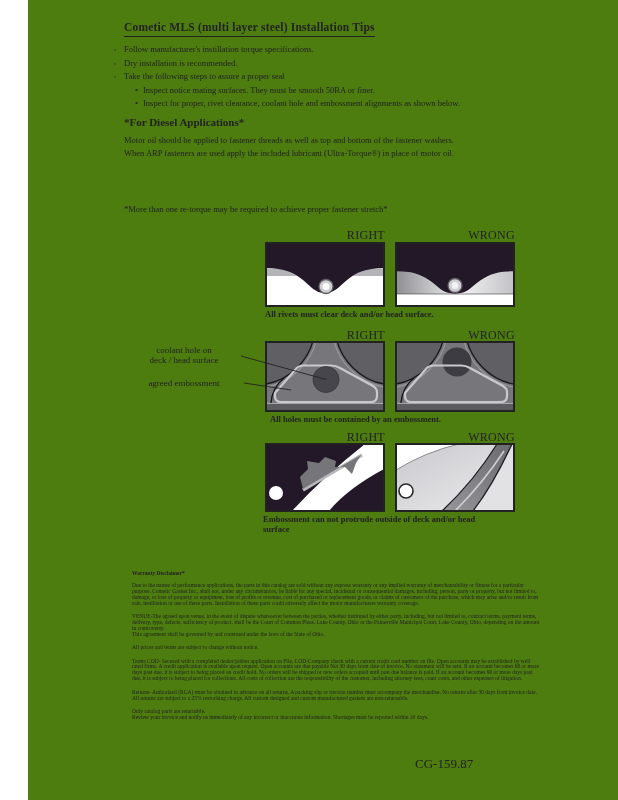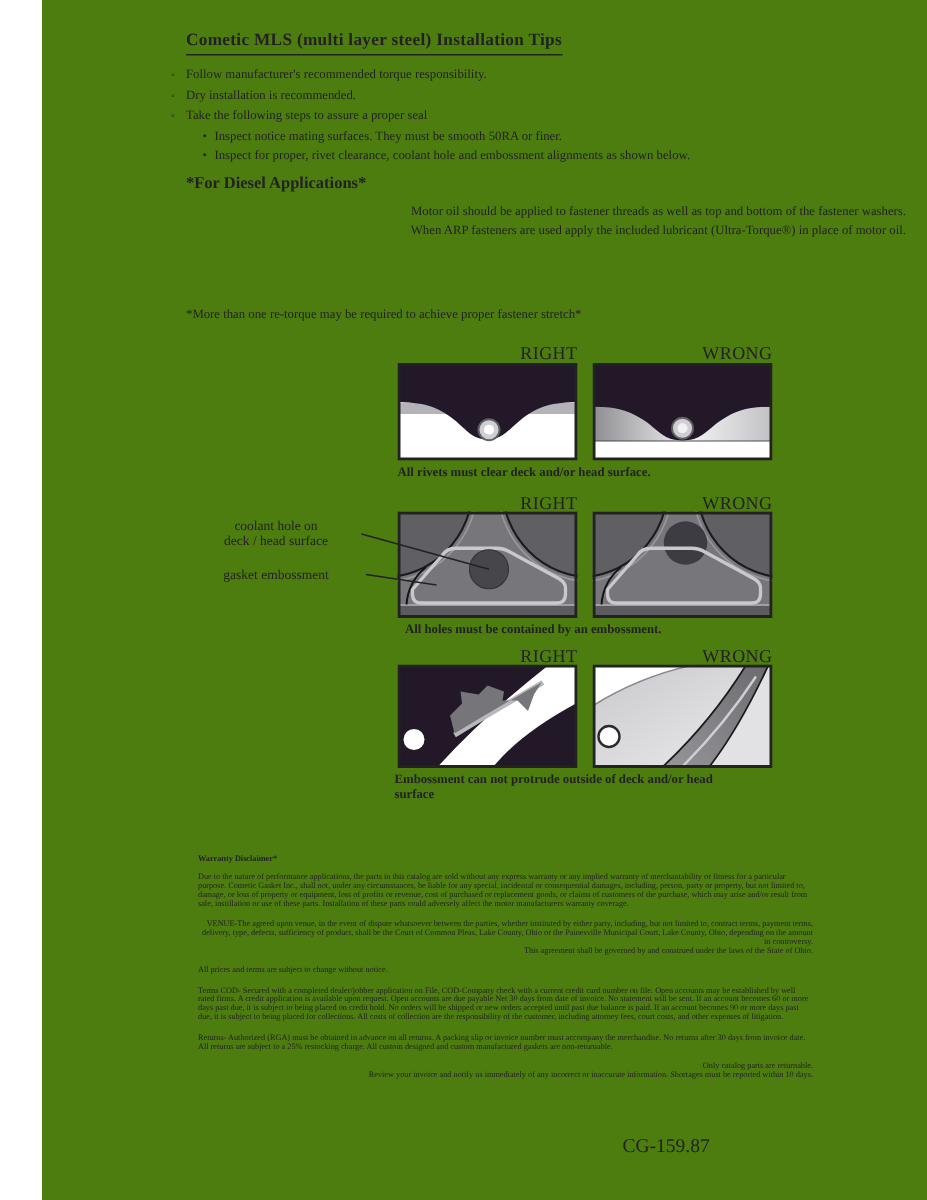--- a/index.html
+++ b/index.html
@@ -12,21 +12,21 @@
     font-size:11.5px;font-weight:bold;letter-spacing:.2px;
     border-bottom:1.5px solid var(--ink,#222);padding-bottom:2.5px;
   }
   .bullets{position:absolute;left:86px;top:43px;font-size:8.5px;line-height:12.7px;white-space:nowrap;}
   .b{display:flex;align-items:baseline;}
   .b .mk{display:inline-block;width:10px;font-size:7px;}
   .b.sub{padding-left:21px;}
   .b.sub .mk{width:8px;font-size:8.5px;}
   .heading{position:absolute;left:96px;font-size:11px;font-weight:bold;}
   .para{position:absolute;left:96px;font-size:8.5px;line-height:12.7px;width:480px;}
-  .pre{white-space:pre-line;text-align:right;}
+  .pre{white-space:pre-line;}
   .fig-label{position:absolute;width:120px;text-align:right;font-size:12px;letter-spacing:.3px;}
   .figbox{position:absolute;display:block;}
   .caption{position:absolute;font-size:8.5px;font-weight:bold;line-height:9.8px;}
   .side-label{position:absolute;left:100px;width:112px;text-align:center;font-size:9px;line-height:9.5px;}
   .overlay{position:absolute;left:120px;top:341px;}
   .legal{position:absolute;left:104px;top:571px;width:410px;font-size:5.5px;line-height:5.9px;}
   .legal .lh{font-weight:bold;margin:0 0 6px 0;}
   .legal p{margin:0 0 7.5px 0;}
   .footer-code{position:absolute;left:387px;top:756px;font-size:13px;}
   
@@ -43,21 +43,21 @@
 </head>
 <body>
 
 <div class="page">
 
   <h1 class="title">Cometic MLS (multi layer steel) Installation Tips</h1>
 
   <div class="bullets">
     <div class="b">
         <span class="mk">◦</span>
-        <span>Follow manufacturer's recommended torque responsibility.</span>
+        <span>Follow manufacturer's instillation torque specifications.</span>
       </div>
     <div class="b">
         <span class="mk">◦</span>
         <span>Dry installation is recommended.</span>
       </div>
     <div class="b">
         <span class="mk">◦</span>
         <span>Take the following steps to assure a proper seal</span>
       </div>
     <div class="b sub">
@@ -107,21 +107,21 @@
     <rect class="frame" x="1" y="1" width="118" height="63"></rect>
   </svg>
 
   <div class="caption" style="left:237px;top:310px;text-align:right;">All rivets must clear deck and/or head surface.</div>
 
   <div class="fig-label" style="left:237px;top:328px;">RIGHT</div>
   <div class="fig-label" style="left:367px;top:328px;">WRONG</div>
 
   <div class="side-label pre" style="top:346px;">coolant hole on
 deck / head surface</div>
-  <div class="side-label" style="top:379px;">gasket embossment</div>
+  <div class="side-label" style="top:379px;">agreed embossment</div>
 
   <svg class="figbox" style="left:237px;top:341px;" width="120" height="71" viewBox="0 0 120 71">
     <rect class="gweb" x="1" y="1" width="118" height="69"></rect>
     <circle class="bore-rim" cx="-10" cy="-16" r="63"></circle>
     <circle class="bore-rim" cx="130" cy="-16" r="63"></circle>
     <circle class="bore" cx="-10" cy="-16" r="60"></circle>
     <circle class="bore" cx="130" cy="-16" r="60"></circle>
     <rect x="1" y="63" width="118" height="7" fill="#5b5b60"></rect>
     <line x1="1" y1="62.4" x2="119" y2="62.4" stroke="#aeaeb2" stroke-width="1"></line>
     <path d="M6,62 Q7,47 19,37" fill="none" stroke="#141416" stroke-width="1.3"></path>

